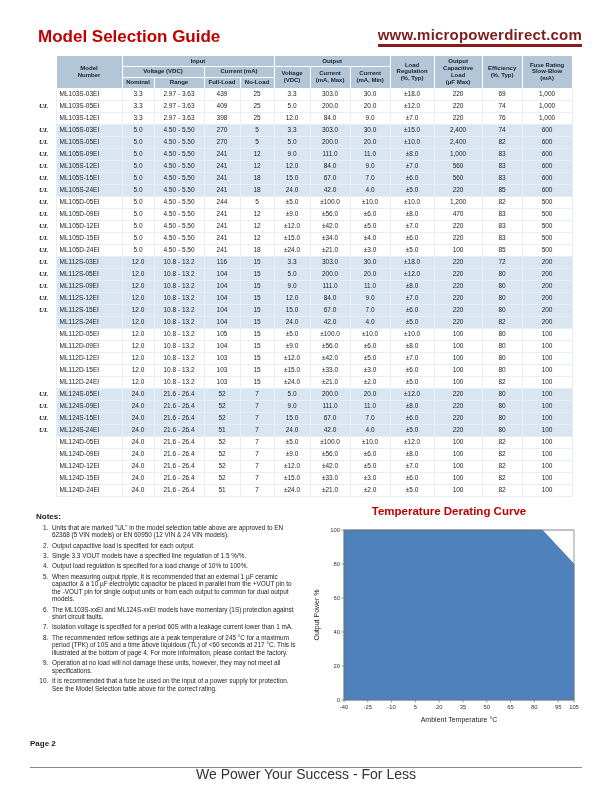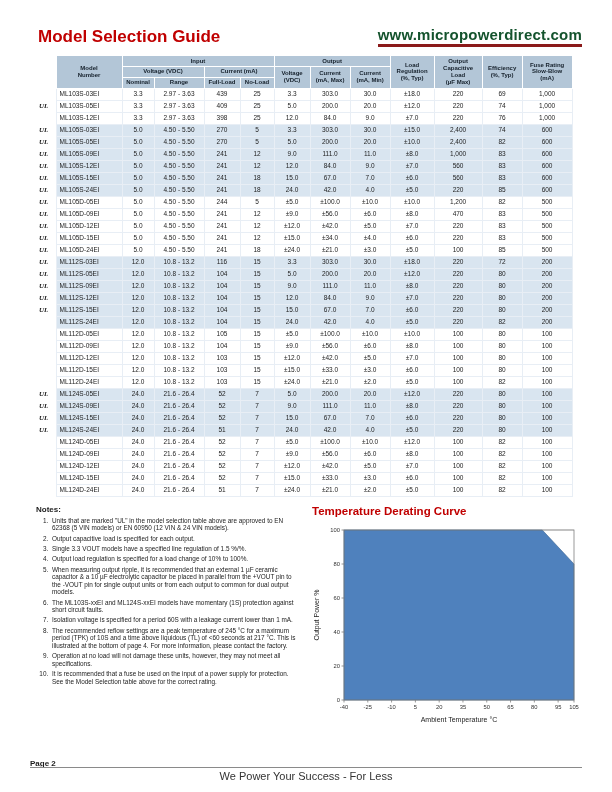--- a/index.html
+++ b/index.html
@@ -4,54 +4,54 @@
 <style>
   *{box-sizing:border-box;margin:0;padding:0;}
   html,body{background:#ffffff;}
   body{width:612px;height:792px;position:relative;overflow:hidden;
        font-family:"Liberation Sans",sans-serif;color:#1c1c1c;}
 
   
   .header{display:flex;justify-content:space-between;align-items:flex-end;
           padding:26px 30px 6px 38px;}
   .doc-title{color:#c00000;font-size:17px;font-weight:bold;}
-  .site{font-size:15px;font-weight:bold;color:#14532d;border-bottom:3px solid #8b1a1a;
+  .site{font-size:15px;font-weight:bold;color:#7f1d1d;border-bottom:3px solid #8b1a1a;
         padding-bottom:1px;letter-spacing:.2px;cursor:pointer;}
 
   
   .table-wrap{padding:2px 12px 0 38px;}
   table.models{border-collapse:collapse;table-layout:fixed;width:534px;}
   .models th{background:#b3c6d7;border:1px solid #ffffff;font-weight:bold;
              font-size:6px;line-height:1.15;padding:1.5px 1px;vertical-align:middle;
              text-align:center;color:#15202b;}
   .models th.pre{white-space:pre-line;}
   .models td{border:1px solid #e8eef5;padding:1.6px 1px;text-align:center;
              font-size:6.5px;line-height:1.2;background:#ffffff;height:12px;}
   .models tr.band td:not(.ul-cell){background:#d9e5f0;}
   .models td.model{text-align:left;padding-left:3px;}
   .models .ul-cell{background:#ffffff !important;border:none !important;
                    font-weight:bold;font-style:italic;font-size:7px;
                    font-family:"Liberation Serif",serif;text-align:left;padding-left:1px;}
 
   
   .bottom{display:flex;gap:14px;padding:8px 26px 0 36px;}
   .notes{flex:1;min-width:0;}
-  .notes-title{font-weight:bold;font-size:8px;margin-bottom:3px;}
+  .notes-title{font-weight:bold;font-size:8px;margin-bottom:3px;margin-top:7px;}
   .notes ol{list-style:decimal;margin:0 0 0 14px;font-size:6.4px;line-height:1.18;color:#222;}
   .notes li{margin-bottom:2.8px;padding-left:2px;}
-  .chart-col{width:276px;flex:none;}
+  .chart-col{width:276px;flex:none;text-align:center;}
   .chart-title{color:#c00000;font-size:11.5px;font-weight:bold;margin:0 0 5px 2px;}
   .chart-box{width:272px;}
   svg{display:block;}
 
   
   .footer-rule{position:absolute;left:30px;right:30px;bottom:24px;border-top:1px solid #8a8a8a;}
-  .page-num{position:absolute;left:30px;bottom:24px;font-size:8px;font-weight:bold;}
+  .page-num{position:absolute;left:30px;bottom:44px;font-size:8px;font-weight:bold;}
   .slogan{position:absolute;left:0;right:0;bottom:10px;text-align:center;
-          font-size:11px;color:#333;}
+          font-size:14px;color:#333;}
 </style>
 </head>
 <body>
 
 <div class="page">
 
   <div class="header">
     <div class="doc-title">Model Selection Guide</div>
     <div class="site">www.micropowerdirect.com</div>
   </div>

